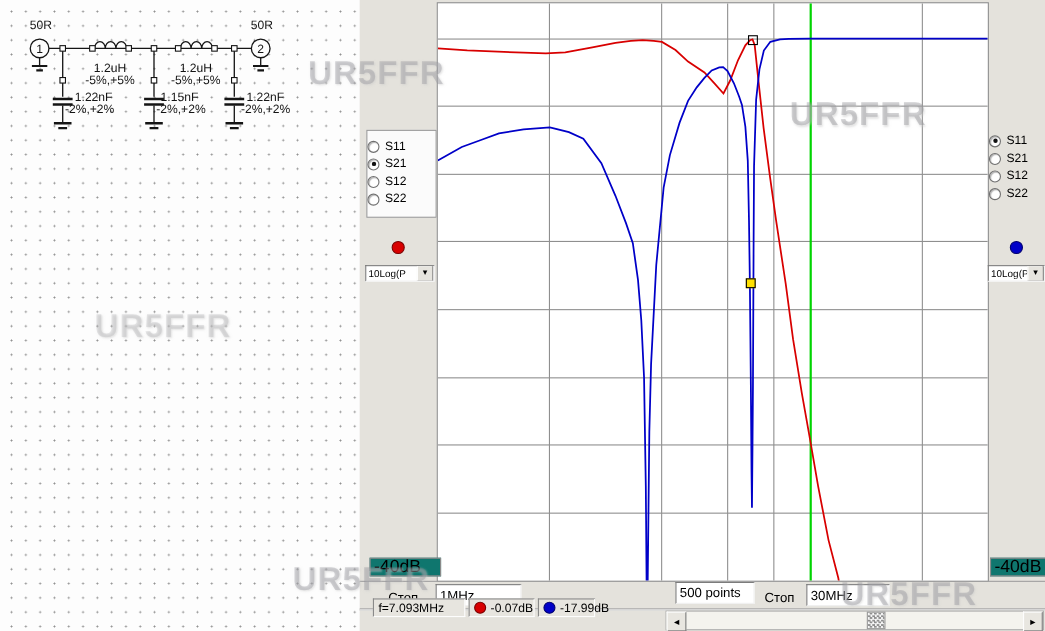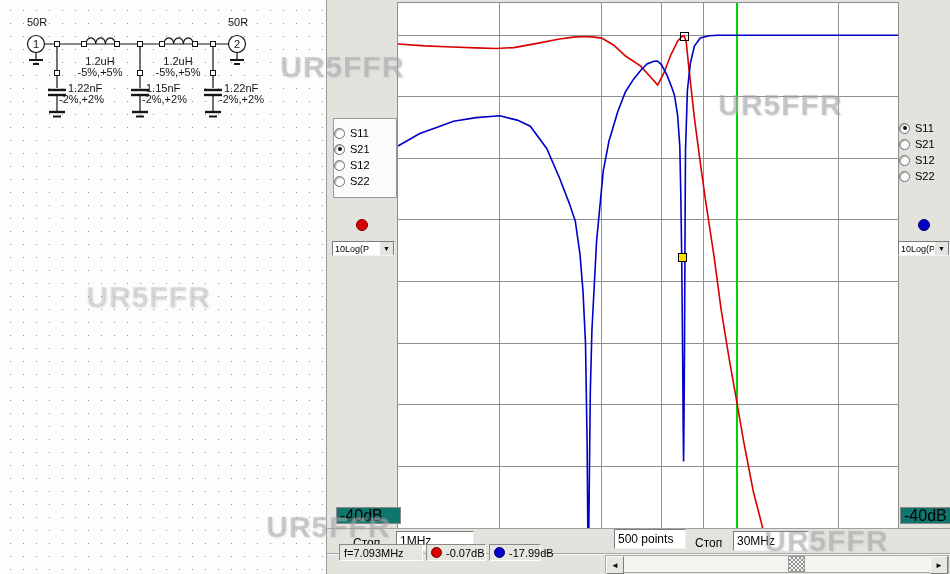--- a/index.html
+++ b/index.html
@@ -3,21 +3,21 @@
 <meta charset="utf-8">
 <style>
   html,body{margin:0;padding:0;background:#777;}
   #app{position:relative;width:950px;height:574px;overflow:hidden;background:#fff;
        font-family:"Liberation Sans",sans-serif;font-size:11px;color:#000;}
   
   #leftPanel{position:absolute;left:0;top:0;width:326px;height:574px;
     background-color:#fdfdfd;
     background-image:radial-gradient(circle,#8d8d8d 0.8px,transparent 0.95px);
     background-size:13px 13px;background-position:4px 4px;
-    border-right:1px solid #9a9a9a;}
+    border-right:1px solid #9a9a9a;padding-left:12px;}
   #schematic{position:absolute;left:0;top:0;}
   #schematic text{font-family:"Liberation Sans",sans-serif;font-size:11px;fill:#151515;}
   #caption{position:absolute;left:28px;top:396px;width:264px;text-align:center;
     font-family:"DejaVu Sans",sans-serif;font-size:26px;line-height:37px;
     color:#4663e0;text-shadow:2px 3px 3px rgba(110,115,140,0.65);}
   
   .wm{position:absolute;z-index:60;font-family:"Liberation Sans",sans-serif;font-weight:bold;
       font-size:30px;letter-spacing:1px;color:rgba(125,125,135,0.30);pointer-events:none;
       text-shadow:1px 1px 2px rgba(200,200,200,0.5);}
   

